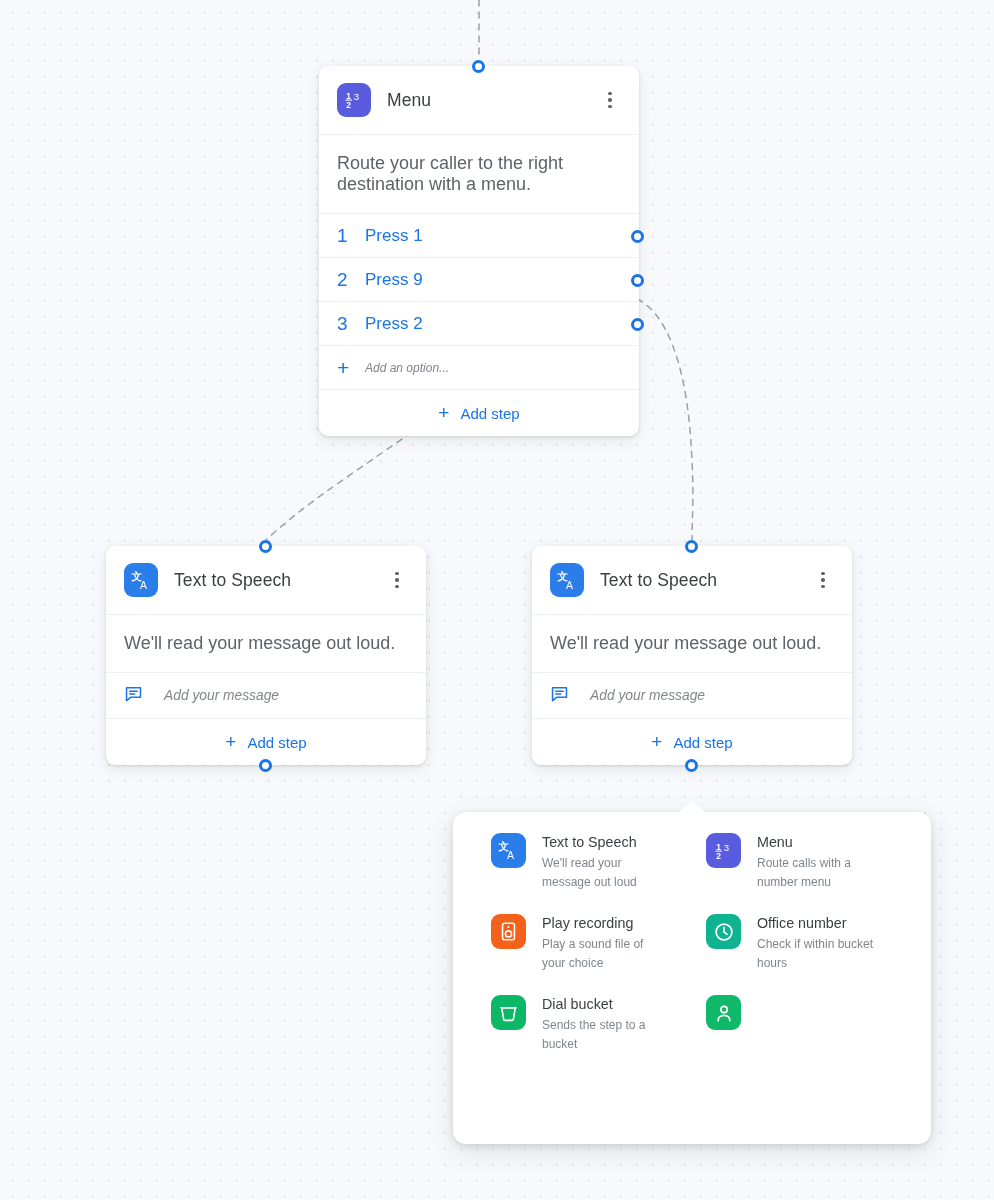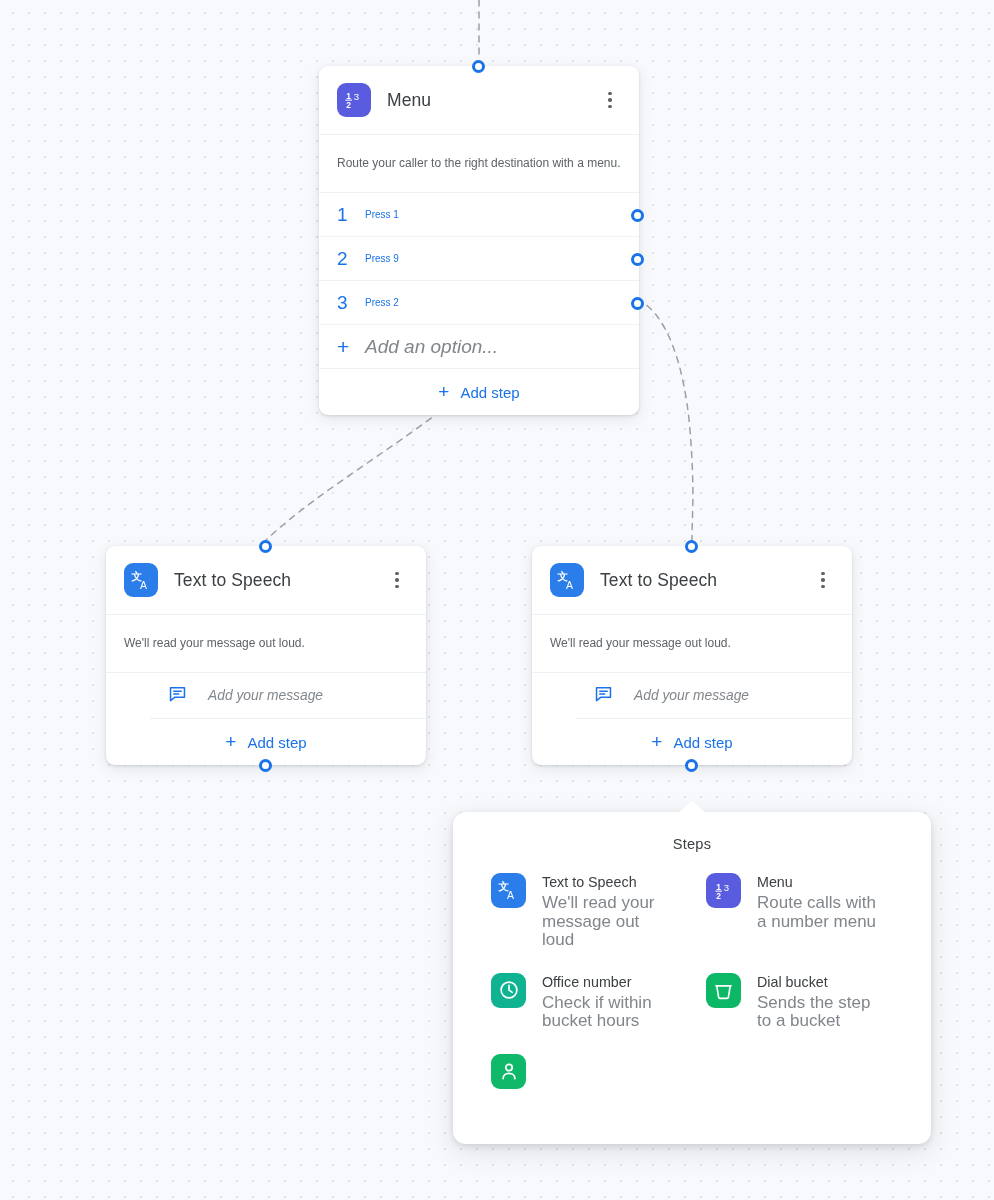--- a/index.html
+++ b/index.html
@@ -89,21 +89,21 @@
   .kebab i {
     display: block;
     width: 3.4px;
     height: 3.4px;
     border-radius: 50%;
     background: #5f6368;
   }
 
   .card-desc {
     padding: 18px;
-    font-size: 12px;
+    font-size: 18px;
     line-height: 21px;
     color: #5f6368;
     border-bottom: 1px solid #edf0f5;
   }
 
   
   .opt-row {
     position: relative;
     display: flex;
     align-items: center;
@@ -113,38 +113,37 @@
     cursor: pointer;
   }
   .opt-key {
     width: 28px;
     font-size: 19px;
     color: #1a73e8;
     font-weight: 400;
   }
   .opt-key.plus { font-size: 21px; color: #1a73e8; }
   .opt-label {
-    font-size: 10px;
+    font-size: 17px;
     color: #1a73e8;
   }
   .opt-label.placeholder {
     color: #80868b;
     font-style: italic;
-    font-size: 19px;
+    font-size: 12px;
   }
 
   
   .msg-row {
     display: flex;
     align-items: center;
     height: 46px;
     padding: 0 18px;
     border-bottom: 1px solid #edf0f5;
     cursor: text;
-    margin-left: 44px;
   }
   .msg-row .bubble { flex: 0 0 auto; display: block; }
   .msg-row .msg-placeholder {
     margin-left: 21px;
     font-size: 13.8px;
     font-style: italic;
     color: #80868b;
   }
 
   
@@ -211,21 +210,21 @@
     cursor: pointer;
   }
   .step-item .app-icon { width: 35px; height: 35px; border-radius: 9px; }
   .step-text { margin-left: 16px; padding-top: 0px; }
   .step-name {
     font-size: 14.3px;
     color: #3c4043;
     line-height: 18px;
   }
   .step-desc {
-    font-size: 17px;
+    font-size: 12px;
     color: #80868b;
     line-height: 18.5px;
     margin-top: 3px;
     max-width: 123px;
   }
 </style>
 </head>
 <body>
 
 <svg id="connector-layer" viewBox="0 0 994 1200" xmlns="http://www.w3.org/2000/svg">
@@ -361,21 +360,20 @@
   <div class="add-step">
     <span class="plus-g">+</span>
     <span>Add step</span>
   </div>
 
   <div class="port" style="left:153px; bottom:-6.5px;"></div>
 </div>
 
 <div id="steps-panel">
   <div class="caret"></div>
-  <div class="panel-title">Steps</div>
 
   <div class="steps-grid">
 
     <div class="step-item">
       <div class="app-icon" style="background:#2b7de9;">
         <svg width="23" height="23" viewBox="0 0 24 24">
           <text x="1.5" y="11.5" font-family="Liberation Sans, sans-serif" font-size="11" font-weight="700" fill="#ffffff">文</text>
           <text x="10.5" y="21" font-family="Liberation Sans, sans-serif" font-size="11" fill="#ffffff">A</text>
         </svg>
       </div>
@@ -393,20 +391,33 @@
           <text x="3.5" y="21.2" font-family="Liberation Sans, sans-serif" font-size="9.2" font-weight="700" fill="#ffffff">2</text>
           <text x="11.8" y="12" font-family="Liberation Sans, sans-serif" font-size="10.5" fill="#ffffff">3</text>
         </svg>
       </div>
       <div class="step-text">
         <div class="step-name">Menu</div>
         <div class="step-desc">Route calls with a number menu</div>
       </div>
     </div>
 
+    <div class="step-item">
+      <div class="app-icon" style="background:#f4611a;">
+        <svg width="21" height="21" viewBox="0 0 24 24" fill="none" stroke="#ffffff" stroke-width="1.8">
+          <rect x="5.2" y="2.6" width="13.6" height="18.8" rx="2.4"></rect>
+          <circle cx="12" cy="6.8" r="1.15" fill="#ffffff" stroke="none"></circle>
+          <circle cx="12" cy="14.8" r="3.5"></circle>
+        </svg>
+      </div>
+      <div class="step-text">
+        <div class="step-name">Play recording</div>
+        <div class="step-desc">Play a sound file of your choice</div>
+      </div>
+    </div>
 
     <div class="step-item">
       <div class="app-icon" style="background:#0fb391;">
         <svg width="22" height="22" viewBox="0 0 24 24" fill="none" stroke="#ffffff" stroke-width="1.8" stroke-linecap="round">
           <circle cx="12" cy="12" r="8.6"></circle>
           <path d="M12 6.9v5.3l3.5 2.4"></path>
         </svg>
       </div>
       <div class="step-text">
         <div class="step-name">Office number</div>

